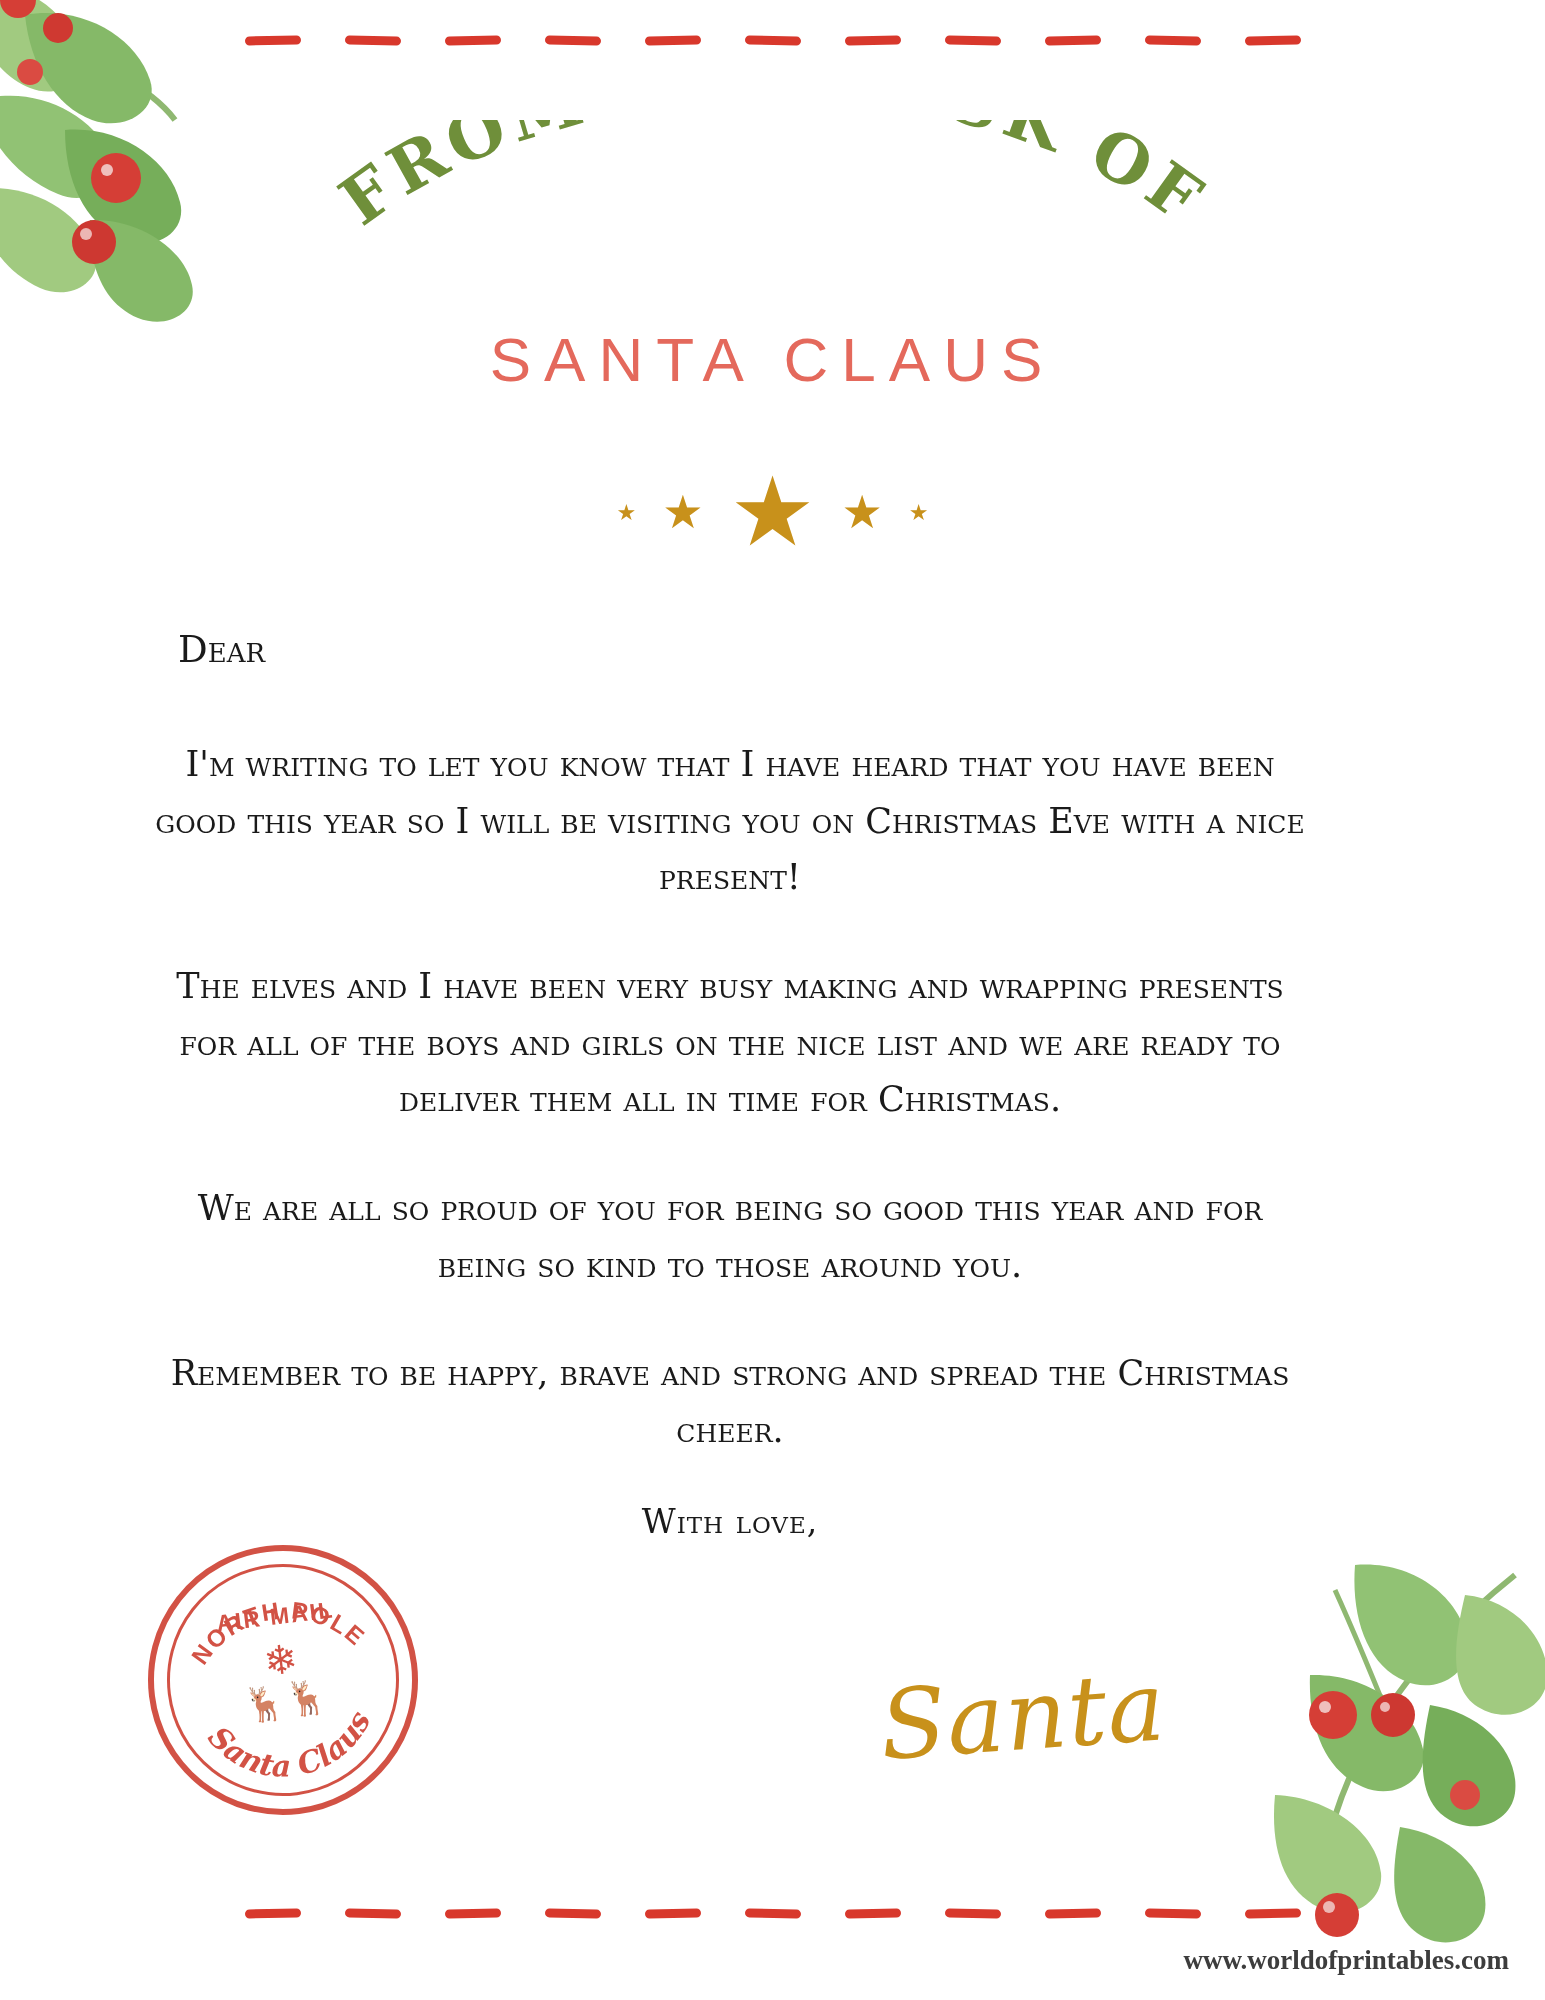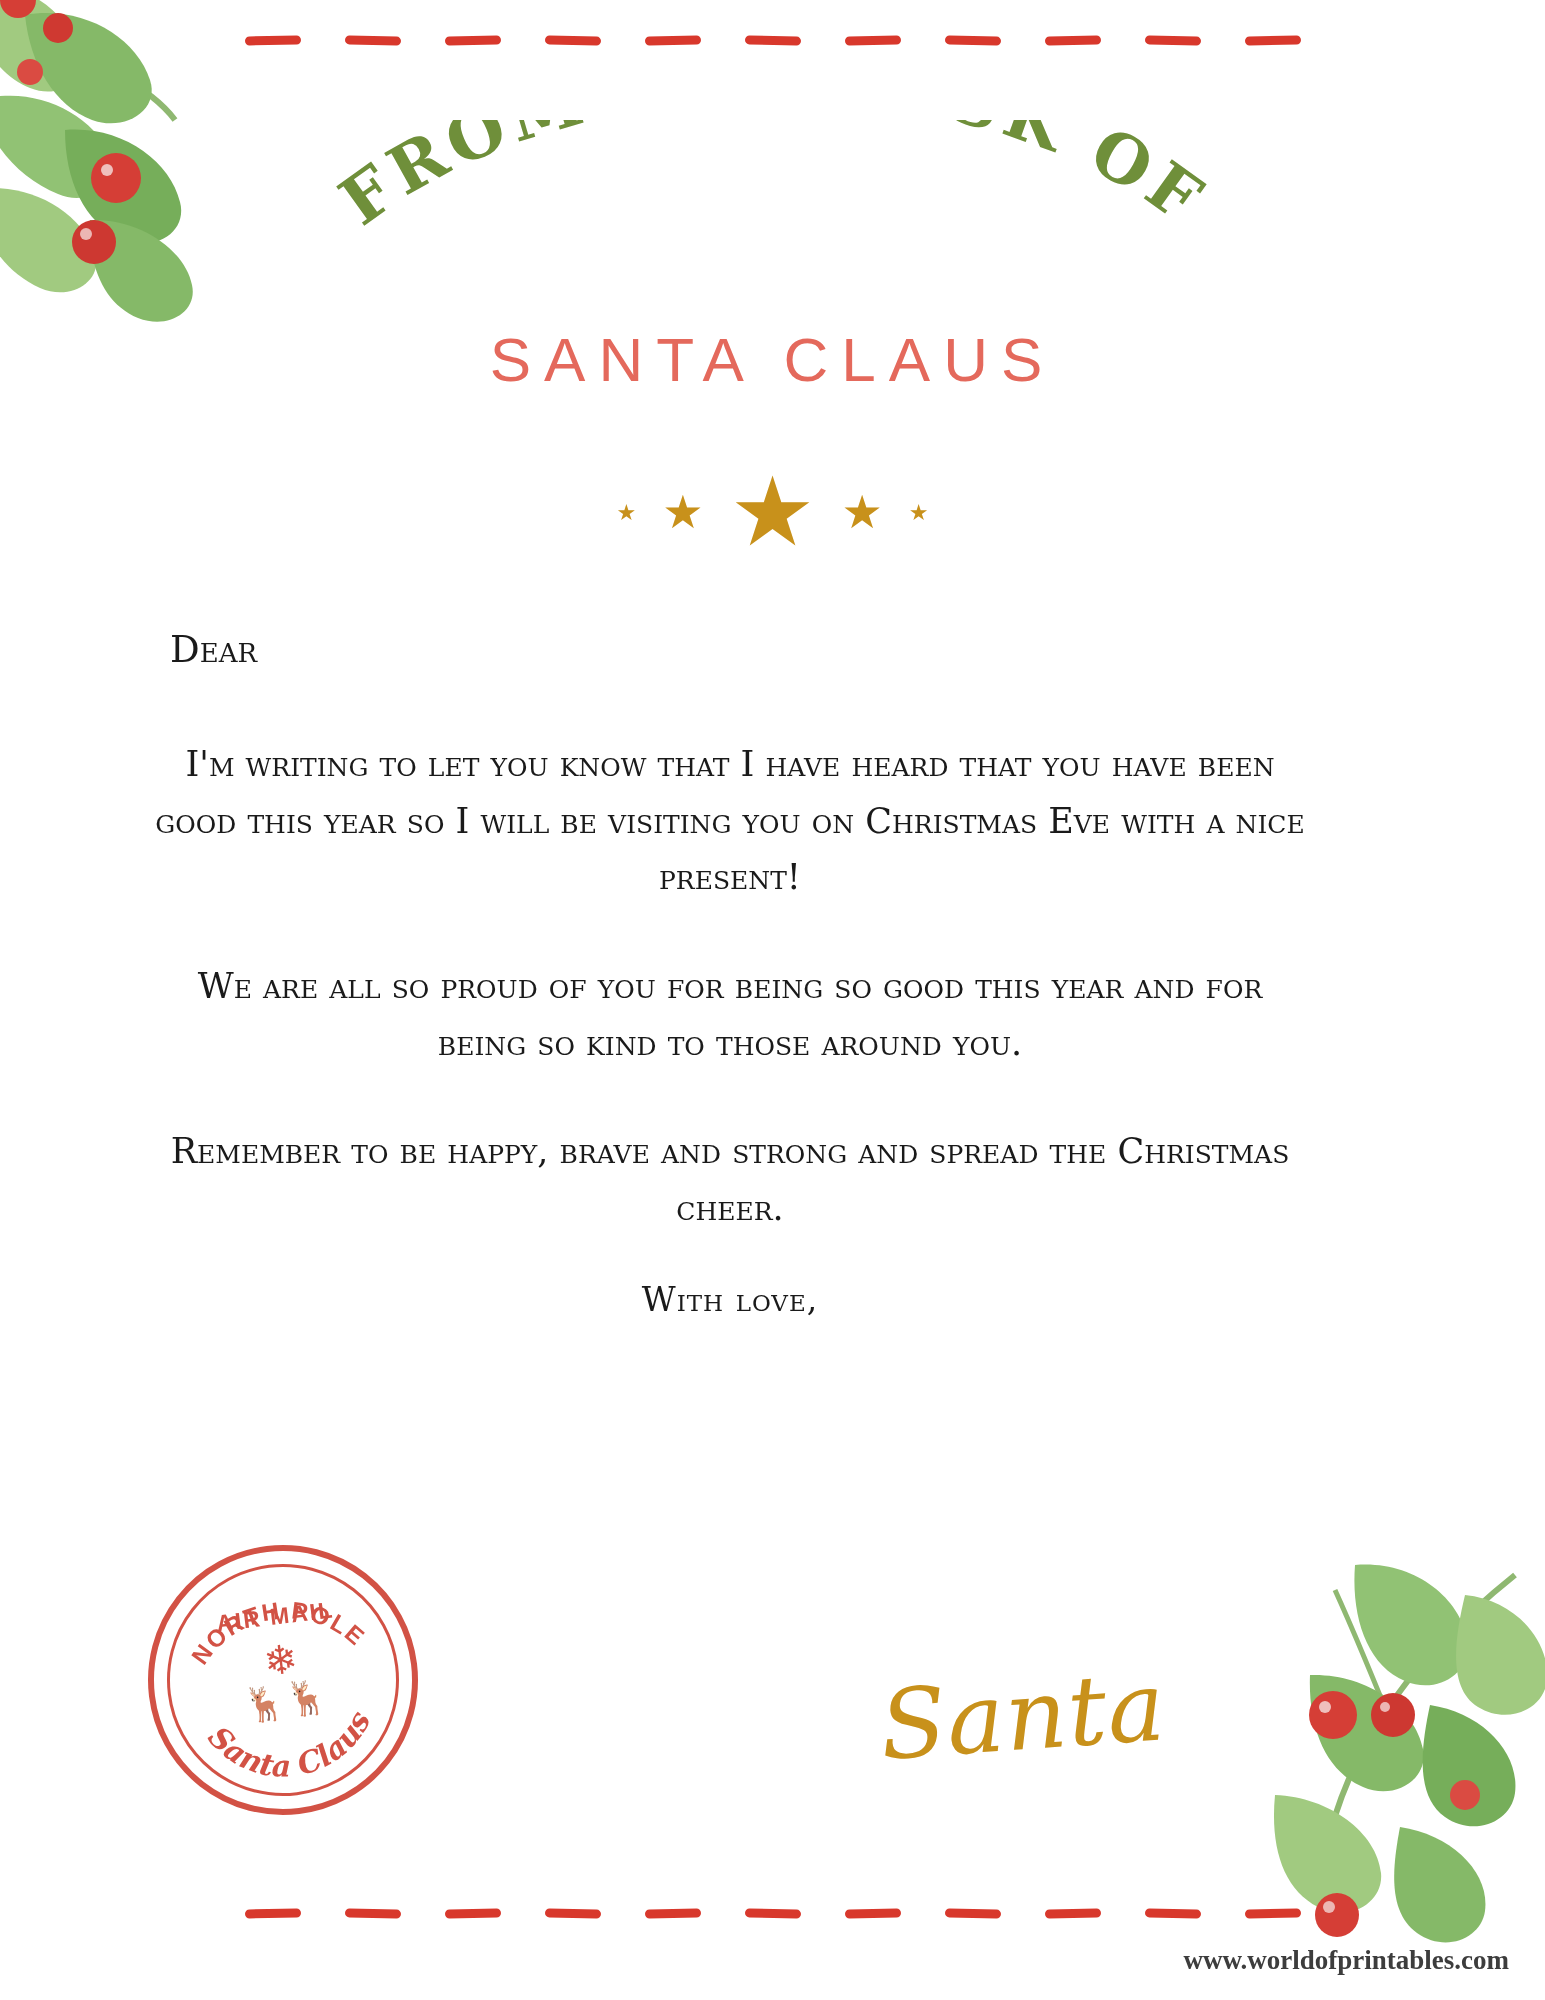--- a/index.html
+++ b/index.html
@@ -92,21 +92,21 @@
     width: 1160px;
     color: #1a1a1a;
     font-family: "DejaVu Serif", serif;
     font-variant: small-caps;
     font-size: 35px;
     line-height: 1.62;
     text-align: center;
   }
   .salutation {
     text-align: left;
-    margin: 0 0 56px 20px;
+    margin: 0 0 56px 28px;
     font-size: 37px;
   }
   .para {
     margin: 8px 0 52px 0;
     text-align: center;
   }
   .para:last-of-type { margin-bottom: 0; }
 
   .with-love {
     margin-top: 36px;
@@ -273,20 +273,21 @@
   <span class="star s1">★</span>
   <span class="star s2">★</span>
   <span class="star s3">★</span>
   <span class="star s2">★</span>
   <span class="star s1">★</span>
 </div>
 
 <div class="letter">
   <div class="salutation">Dear</div>
   <p class="para">I'm writing to let you know that I have heard that you have been good this year so I will be visiting you on Christmas Eve with a nice present!</p>
+  <p class="para">The elves and I have been very busy making and wrapping presents for all of the boys and girls on the nice list and we are ready to deliver them all in time for Christmas.</p>
   <p class="para">We are all so proud of you for being so good this year and for being so kind to those around you.</p>
   <p class="para">Remember to be happy, brave and strong and spread the Christmas cheer.</p>
   <div class="with-love">With love,</div>
 </div>
 
 <div class="signature">Santa</div>
 
 <div class="stamp">
   <svg width="258" height="258" viewBox="0 0 258 258" aria-hidden="true">
     <defs>

